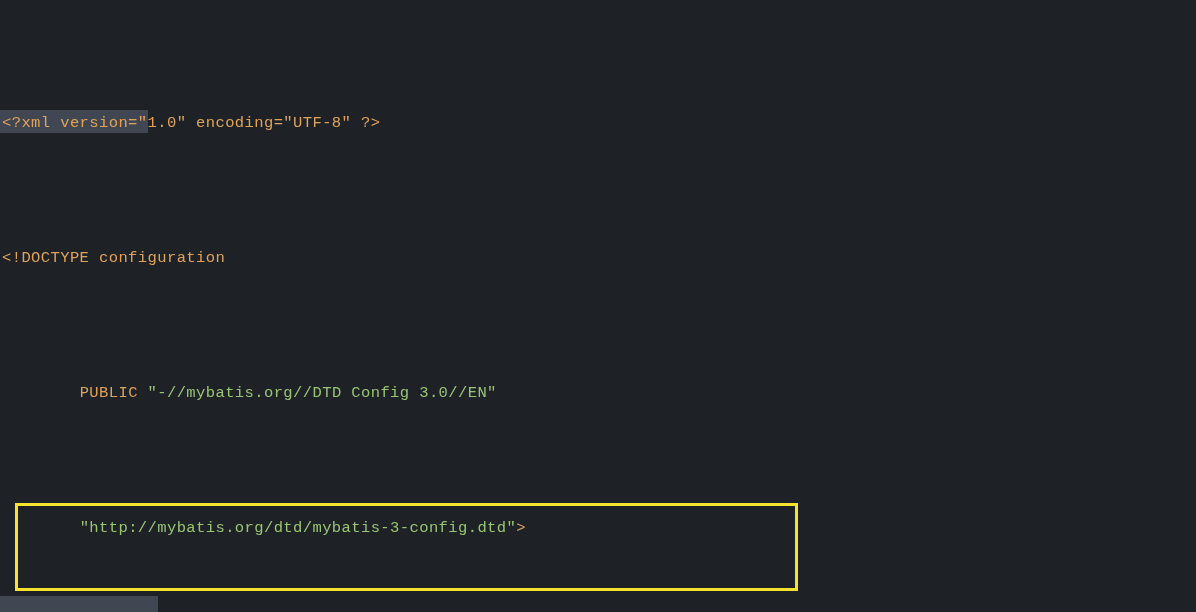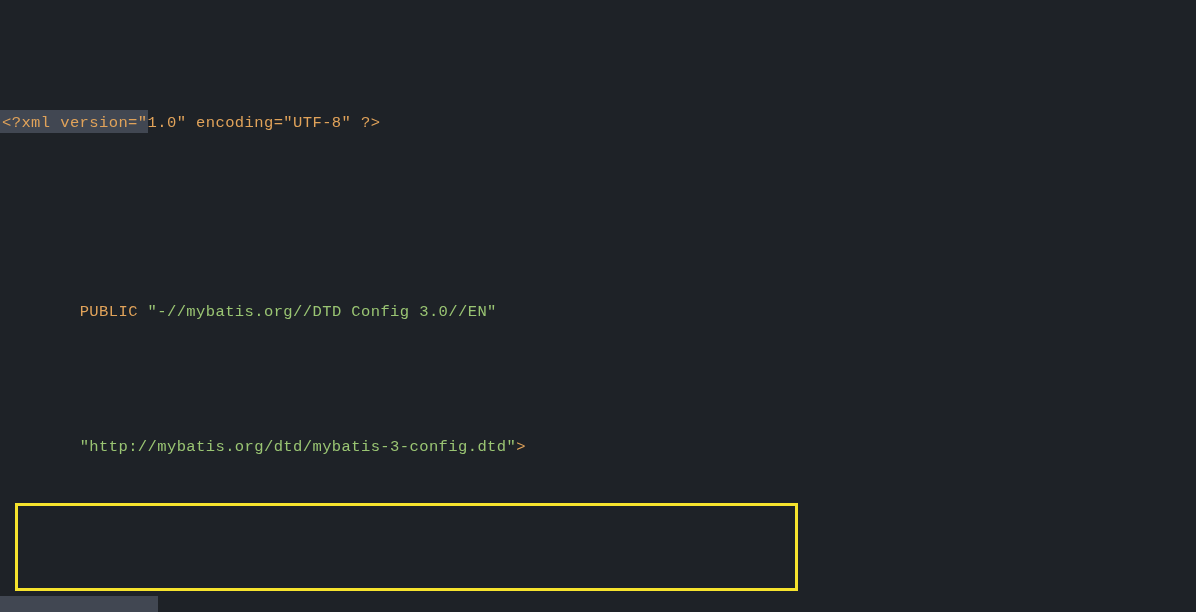--- a/index.html
+++ b/index.html
@@ -47,20 +47,21 @@
 </style>
 </head>
 <body>
 
 <div class="code-area">
 
   
   <div class="line"><span class="txt"><span class="tag">&lt;?xml version="1.0" encoding="UTF-8" ?&gt;</span></span></div>
 
   
+  <div class="line"><span class="txt"><span class="tag">&lt;!DOCTYPE configuration</span></span></div>
 
   
   <div class="line"><span class="txt">        <span class="tag">PUBLIC </span><span class="str">"-//mybatis.org//DTD Config 3.0//EN"</span></span></div>
 
   
   <div class="line"><span class="txt">        <span class="str">"http://mybatis.org/dtd/mybatis-3-config.dtd"</span><span class="tag">&gt;</span></span></div>
 
   
   
 

